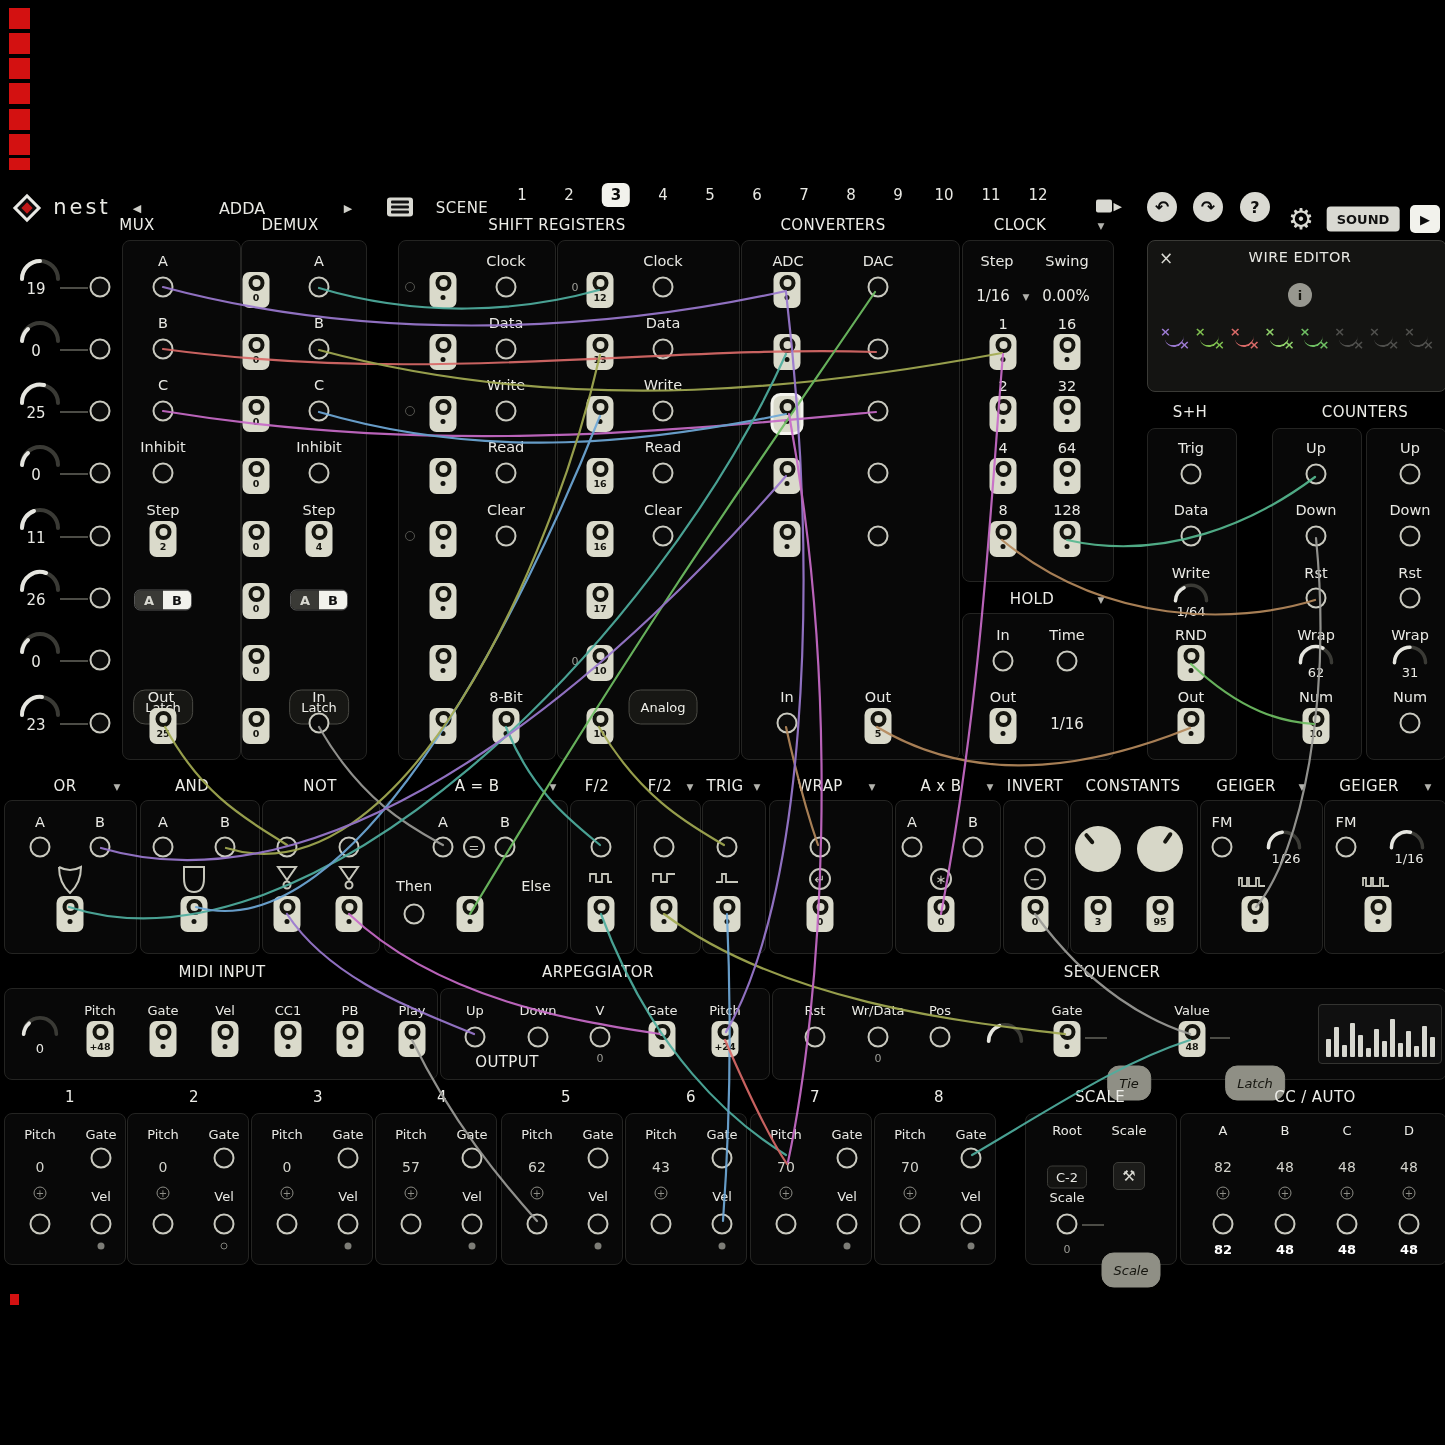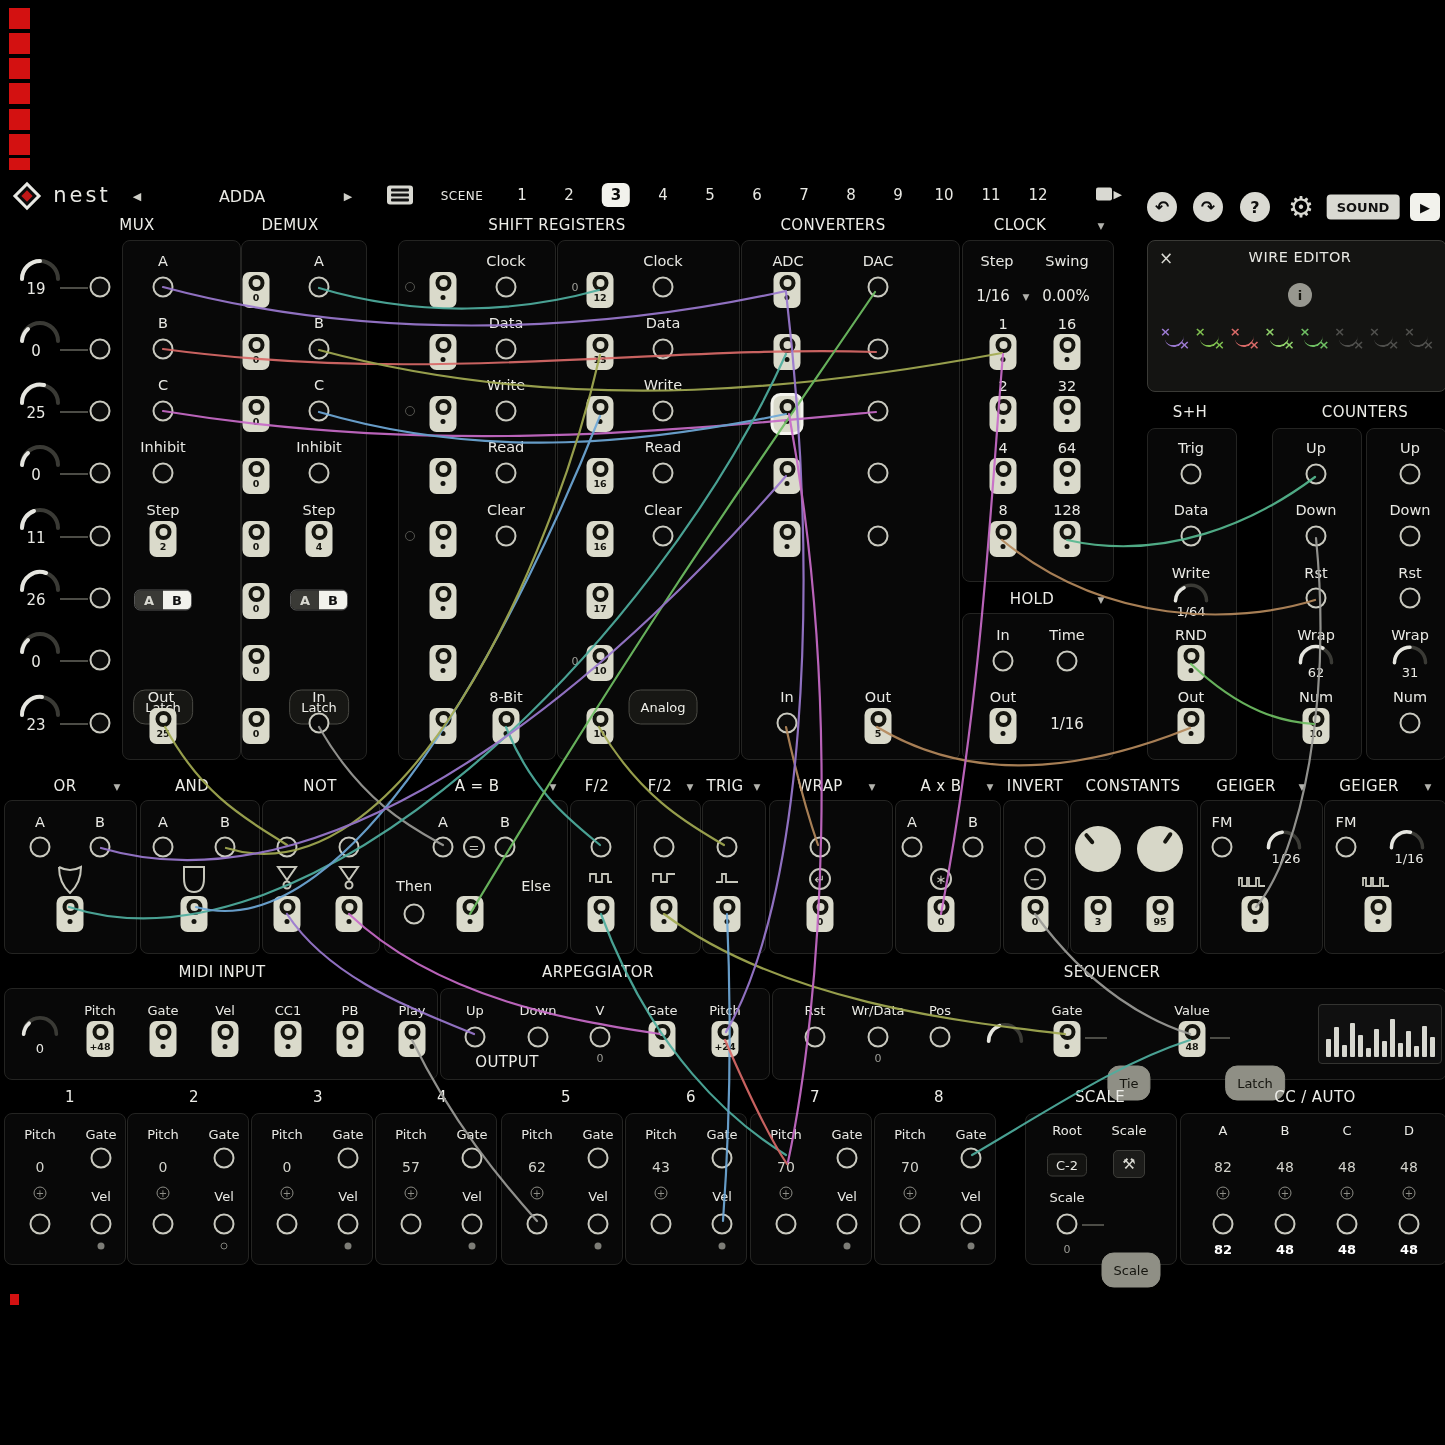--- a/index.html
+++ b/index.html
@@ -1,36 +1,36 @@
 <!DOCTYPE html>
 <html><head>
 <meta charset="utf-8">
 <style>
   html,body{margin:0;padding:0;background:#000;}
   body{width:1445px;height:1445px;font-family:"DejaVu Sans",sans-serif;color:#e9e9e4;}
   #stage{position:relative;width:1445px;height:1445px;background:#000;overflow:hidden;}
   i,b{font-style:normal;font-weight:normal;}
-  .p{position:absolute;transform:translate(-50%,-50%);white-space:nowrap;}
+  .p{position:absolute;transform:translate(-50%,-50%);white-space:nowrap;margin-top:12px;}
   .lbl{position:absolute;transform:translate(-50%,-50%);font-size:14.5px;color:#e9e9e4;white-space:nowrap;z-index:2;}
   .lbl.s{font-size:13px;}
   .ttl{position:absolute;transform:translate(-50%,-50%);font-size:15px;letter-spacing:.4px;color:#ededE8;white-space:nowrap;z-index:2;}
   .val{position:absolute;transform:translate(-50%,-50%);font-size:15px;color:#e9e9e4;z-index:2;white-space:nowrap;}
   .val.sm{font-size:11px;color:#9d9d97;}
   .val.num{font-size:14px;color:#d2d2cb;}
   .val.bold{font-size:13px;font-weight:bold;color:#fff;}
   .box{position:absolute;border:1px solid #242422;border-radius:8px;background:#080808;z-index:1;}
   .jack{position:absolute;transform:translate(-50%,-50%);width:21px;height:21px;border-radius:50%;border:2.5px solid #c9c9bf;background:#0b0b0b;box-sizing:border-box;z-index:2;}
   .ring{position:absolute;transform:translate(-50%,-50%);width:10px;height:10px;border-radius:50%;border:1.5px solid #53534e;box-sizing:border-box;z-index:2;}
   .sq{position:absolute;transform:translate(-50%,-50%);width:27px;height:36px;border-radius:7px;background:#dadacb;display:flex;flex-direction:column;align-items:center;padding-top:3px;box-sizing:border-box;z-index:2;}
   .sq .h{width:16px;height:16px;border-radius:50%;border:4.5px solid #15150f;background:#dadacb;box-sizing:border-box;flex:none;}
   .sq .v{font-size:9.5px;font-weight:bold;color:#15150f;line-height:12px;margin-top:1px;}
   .sq .d{width:5px;height:5px;border-radius:50%;background:#15150f;margin-top:4px;}
   .sq.sel{box-shadow:0 0 0 3px #f4f4ee;}
   .pill{position:absolute;transform:translate(-50%,-50%);background:#171714;border:1px solid #4a4a44;color:#efefe9;font-size:13px;padding:9px 11px;border-radius:12px;white-space:nowrap;z-index:2;margin-top:46px;}
-  .pill.lt{background:#8f8f85;border-color:#8f8f85;color:#15150f;}
+  .pill.lt{background:#8f8f85;border-color:#8f8f85;color:#15150f;font-style:italic;}
   .tog{position:absolute;transform:translate(-50%,-50%);display:flex;border-radius:6px;overflow:hidden;font-size:13px;font-weight:bold;border:1px solid #555;z-index:2;}
   .tog span{padding:2px 9px;}
   .tog .off{background:#3a3a36;color:#d8d8d0;}
   .tog .on{background:#f2f2ec;color:#101010;}
   .arc{position:absolute;transform:translate(-50%,-50%);z-index:2;}
   .ka{fill:none;stroke:#3a3a35;stroke-width:4;stroke-linecap:round;}
   .kb{fill:none;stroke:#e6e6e0;stroke-width:4;stroke-linecap:round;}
   .dd{position:absolute;transform:translate(-50%,-50%);font-size:9px;color:#b2b2ac;z-index:2;}
   .hline{height:2.5px;background:#111;display:block;border-radius:1px;}
   .hico{position:absolute;top:207px;transform:translate(-50%,-50%);width:30px;height:30px;border-radius:50%;background:#d9d9d2;color:#0d0d0d;display:flex;align-items:center;justify-content:center;font-size:17px;font-weight:bold;z-index:9;}
@@ -80,21 +80,21 @@
   <span class="p" style="left:137px;top:196px;font-size:11px;color:#cfcfc8;z-index:9">◀</span>
   <span class="p" style="left:242px;top:196px;font-size:16px;z-index:9">ADDA</span>
   <span class="p" style="left:348px;top:196px;font-size:11px;color:#cfcfc8;z-index:9">▶</span>
   <span class="p" style="left:400px;top:195px;z-index:9">
     <span style="display:flex;flex-direction:column;justify-content:center;gap:2.5px;width:26px;height:19px;background:#d9d9d2;border-radius:3px;padding:0 4px;box-sizing:border-box">
         <i class="hline"></i>
         <i class="hline"></i>
         <i class="hline"></i>
       </span>
   </span>
-  <span class="p" style="left:462px;top:196px;font-size:12px;letter-spacing:.5px;z-index:9">SCENE</span>
+  <span class="p" style="left:462px;top:196px;font-size:15px;letter-spacing:.5px;z-index:9">SCENE</span>
   <span class="scene" style="left:522px;top:195px">1</span>
   <span class="scene" style="left:569px;top:195px">2</span>
   <span class="scene on" style="left:616px;top:195px">3</span>
   <span class="scene" style="left:663px;top:195px">4</span>
   <span class="scene" style="left:710px;top:195px">5</span>
   <span class="scene" style="left:757px;top:195px">6</span>
   <span class="scene" style="left:804px;top:195px">7</span>
   <span class="scene" style="left:851px;top:195px">8</span>
   <span class="scene" style="left:898px;top:195px">9</span>
   <span class="scene" style="left:944px;top:195px">10</span>

